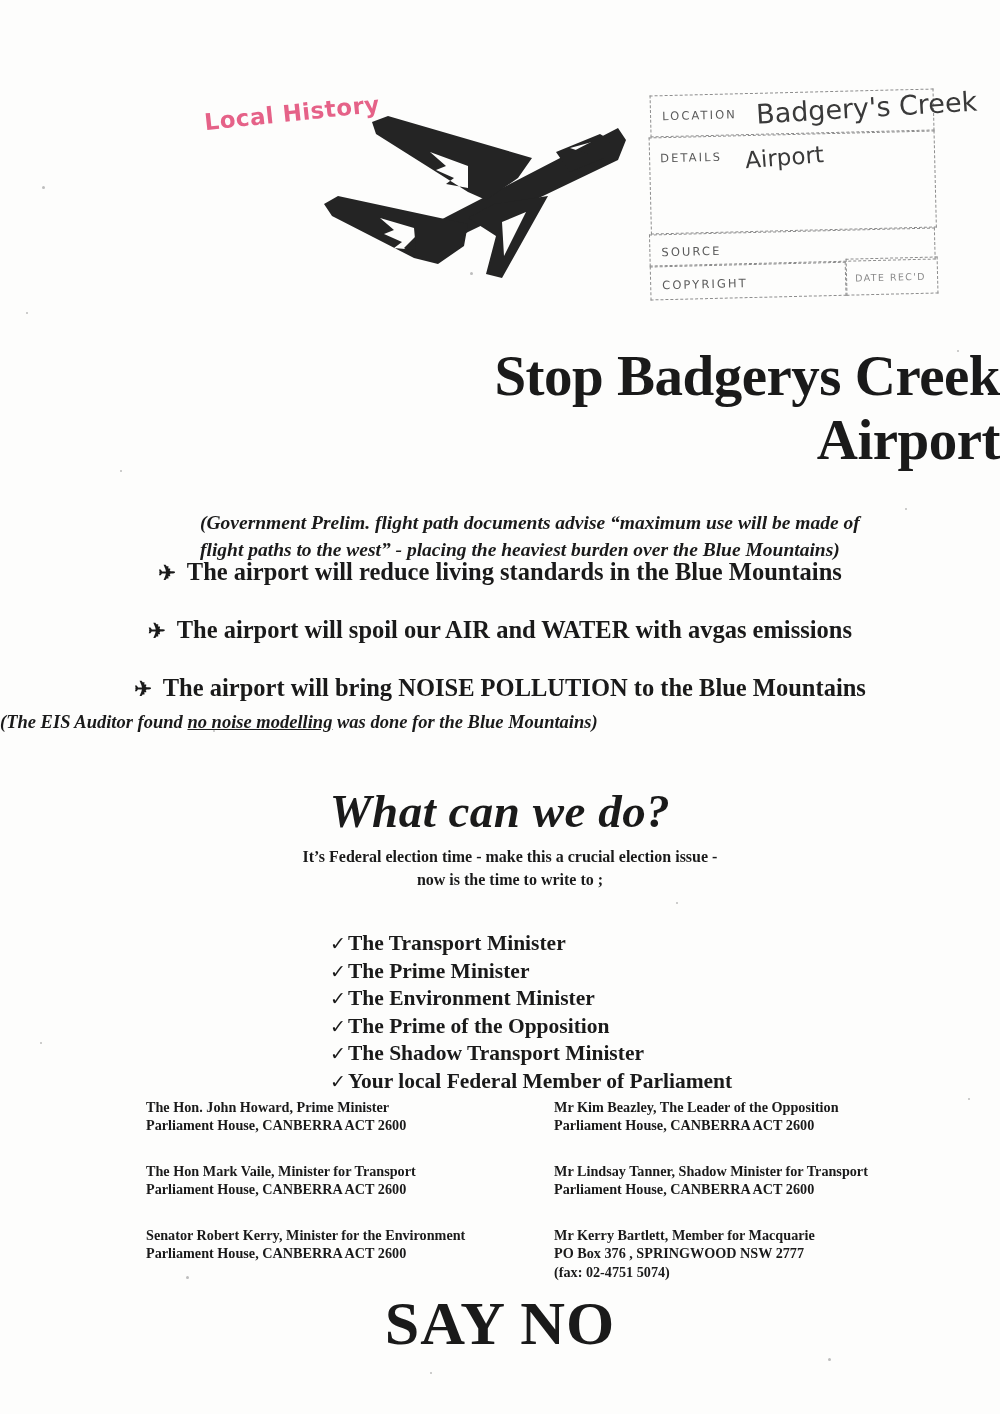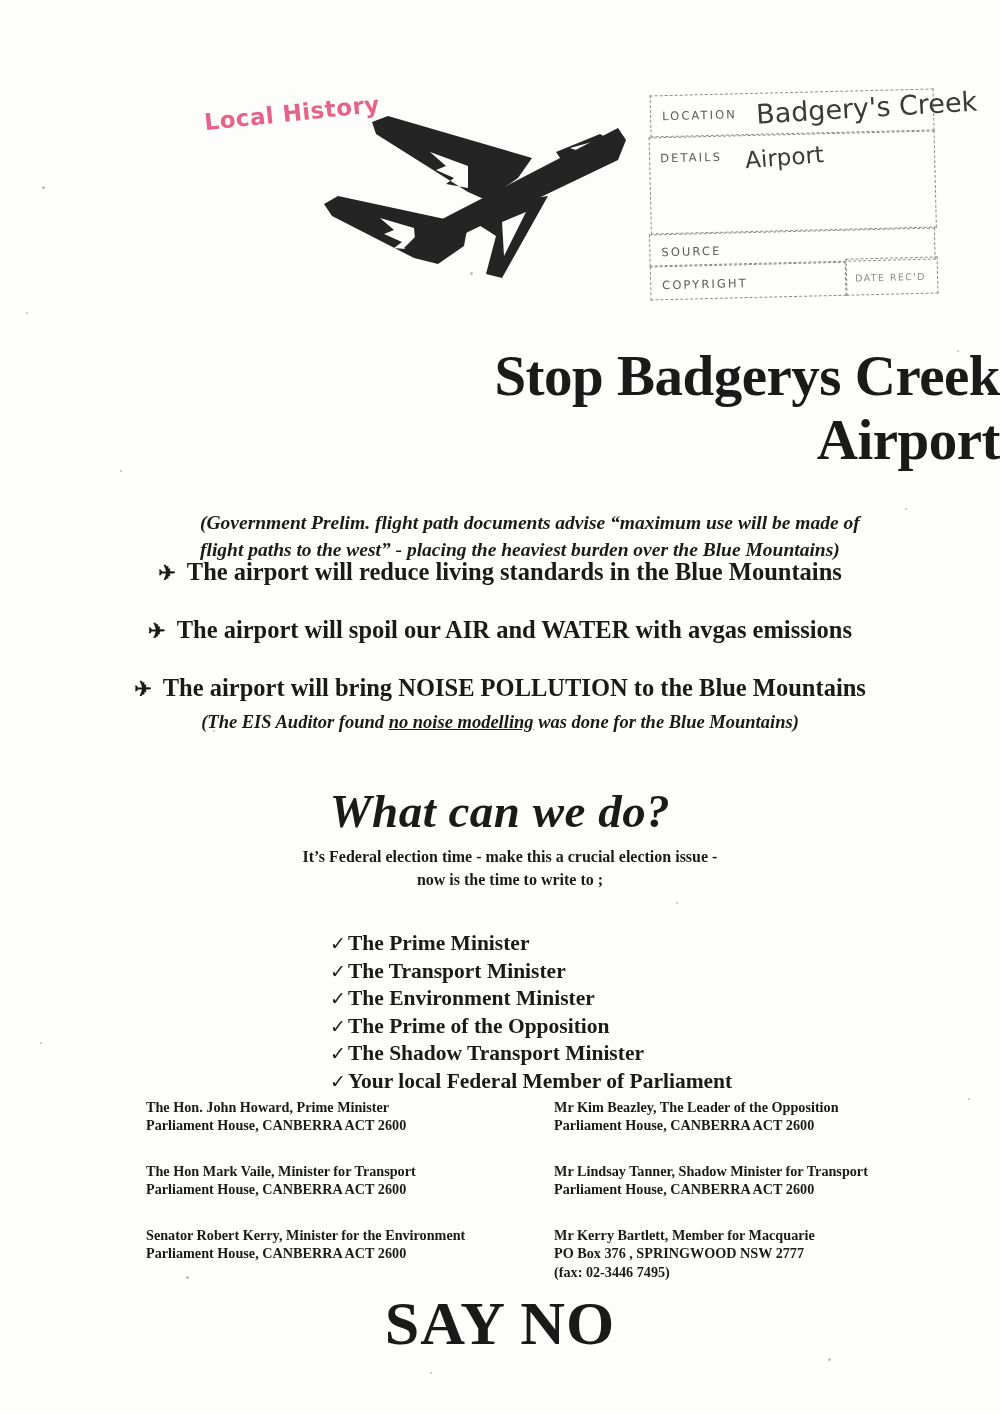--- a/index.html
+++ b/index.html
@@ -139,21 +139,21 @@
     margin-bottom: 30px;
     font-size: 24.5px;
     font-weight: 700;
   }
   .bullet-row .plane-bullet {
     font-size: 21px;
     margin-right: 11px;
     line-height: 1;
   }
   .eis-note {
-    text-align: center;
+    text-align: left;
     font-style: italic;
     font-weight: 700;
     font-size: 18.5px;
     margin-top: -20px;
   }
   .eis-note u { text-decoration: underline; }
 
   
   .what-heading {
     position: absolute;
@@ -300,24 +300,24 @@
 
   <h2 class="what-heading">What can we do?</h2>
 
   <div class="cta">
     <span>It’s Federal election time - make this a crucial election issue -</span><br>
     <span>now is the time to write to ;</span>
   </div>
 
   <div class="checklist">
     <div class="check-item">
+      <span class="tick">✓</span><span>The Transport Minister</span>
+    </div>
+    <div class="check-item">
       <span class="tick">✓</span><span>The Prime Minister</span>
-    </div>
-    <div class="check-item">
-      <span class="tick">✓</span><span>The Transport Minister</span>
     </div>
     <div class="check-item">
       <span class="tick">✓</span><span>The Environment Minister</span>
     </div>
     <div class="check-item">
       <span class="tick">✓</span><span>The Prime of the Opposition</span>
     </div>
     <div class="check-item">
       <span class="tick">✓</span><span>The Shadow Transport Minister</span>
     </div>
@@ -346,21 +346,21 @@
         <span class="ln">Mr Kim Beazley, The Leader of the Opposition</span>
         <span class="ln">Parliament House, CANBERRA ACT 2600</span>
       </div>
       <div class="contact-block">
         <span class="ln">Mr Lindsay Tanner, Shadow Minister for Transport</span>
         <span class="ln">Parliament House, CANBERRA ACT 2600</span>
       </div>
       <div class="contact-block">
         <span class="ln">Mr Kerry Bartlett, Member for Macquarie</span>
         <span class="ln">PO Box 376 , SPRINGWOOD NSW 2777</span>
-        <span class="ln">(fax: 02-3446 7495)</span>
+        <span class="ln">(fax: 02-4751 5074)</span>
       </div>
     </div>
   </div>
 
   <div class="say-no">SAY NO</div>
 
   <div class="speck" style="left:42px;  top:186px;  width:3px; height:3px;"></div>
   <div class="speck" style="left:26px;  top:312px;  width:2px; height:2px;"></div>
   <div class="speck" style="left:470px; top:272px;  width:3px; height:3px;"></div>
   <div class="speck" style="left:957px; top:350px;  width:2px; height:2px;"></div>

